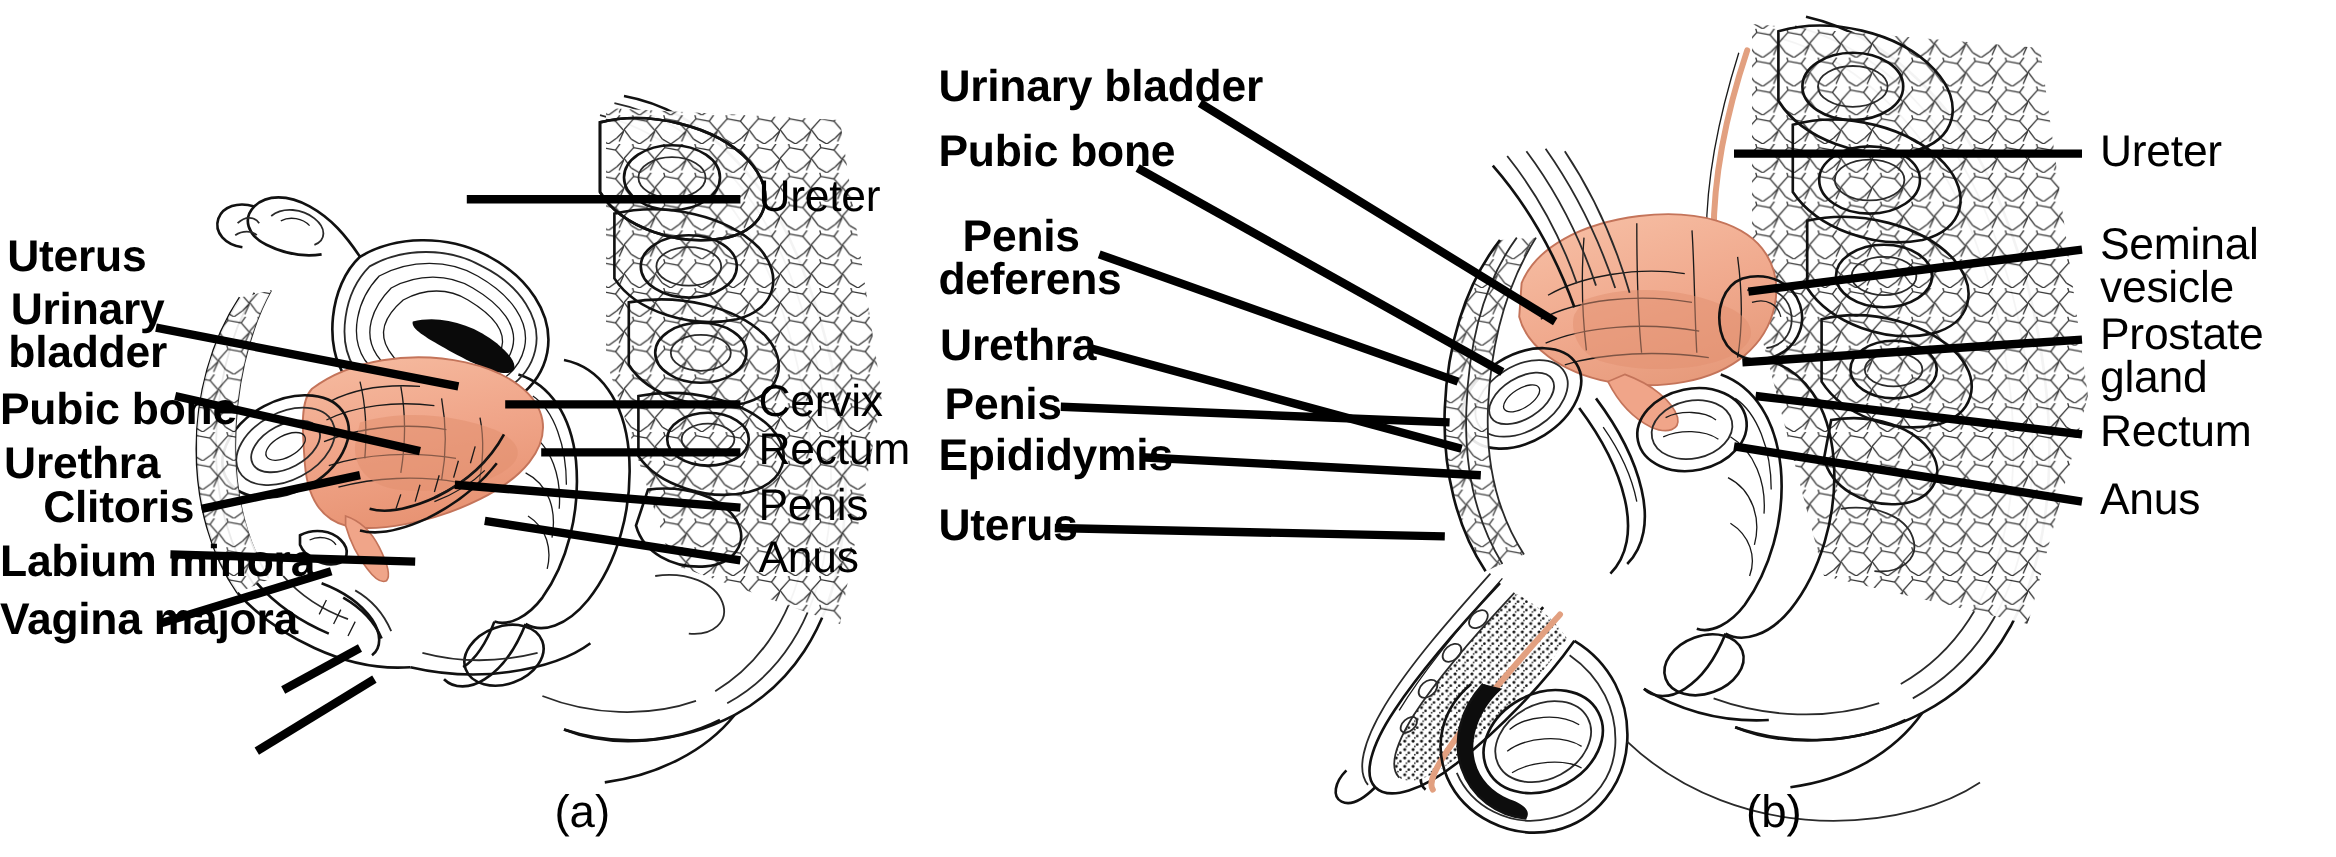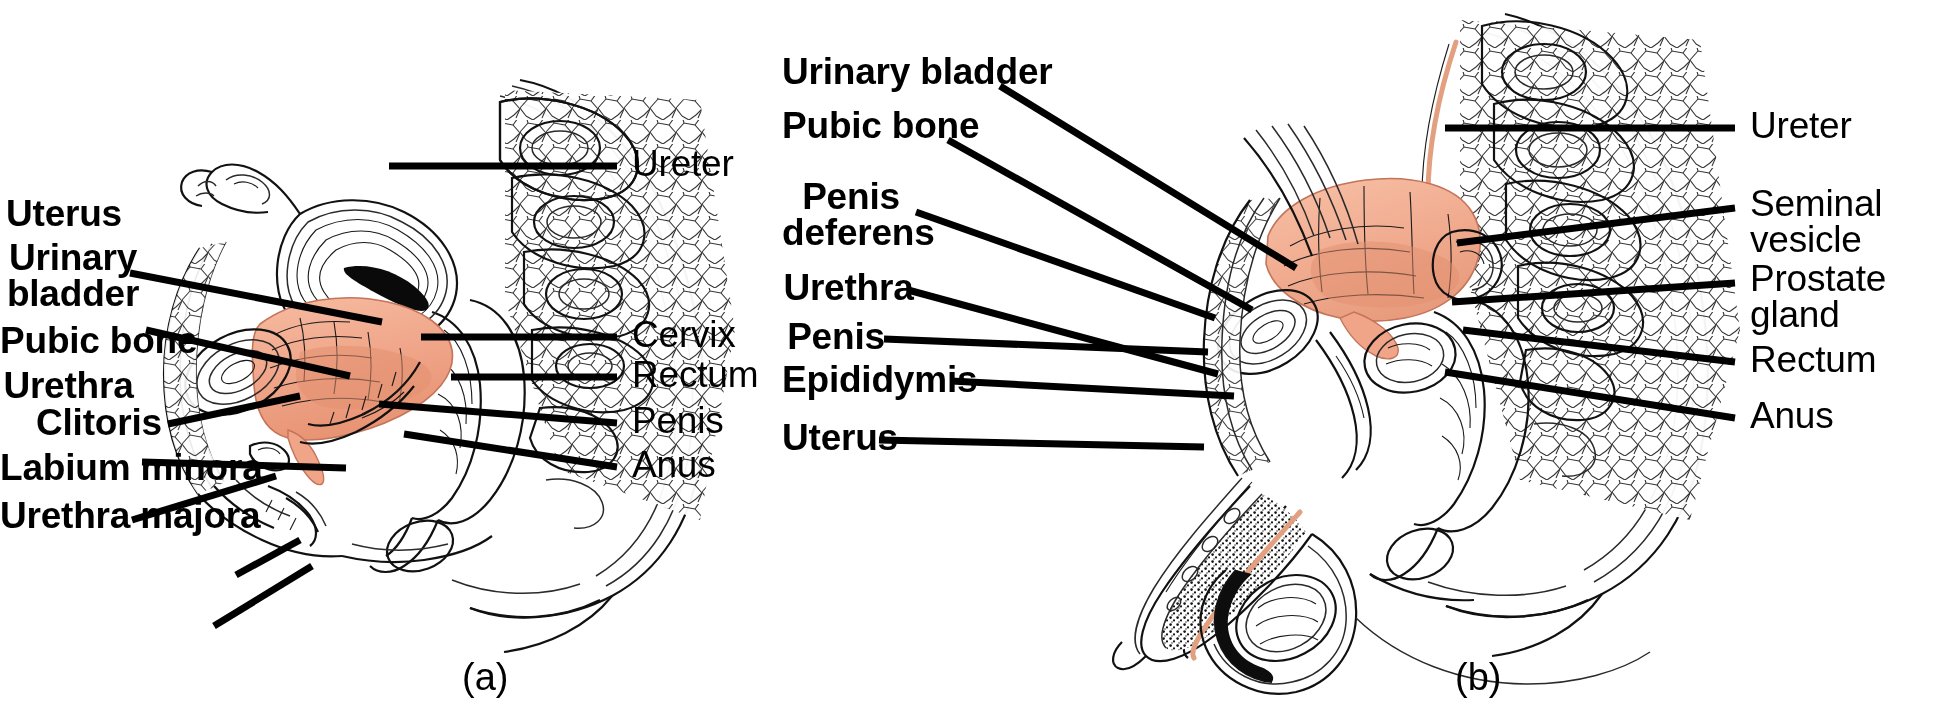--- a/index.html
+++ b/index.html
@@ -398,21 +398,21 @@
 bladder</div>
 
   <div class="label left" style="left:0px;top:323px;width:163px;">Pubic bone</div>
 
   <div class="label left" style="left:0px;top:368px;width:137px;">Urethra</div>
 
   <div class="label left" style="left:0px;top:405px;width:125px;margin-left:36px;">Clitoris</div>
 
   <div class="label left" style="left:0px;top:450px;width:231px;">Labium minora</div>
 
-  <div class="label left" style="left:0px;top:498px;width:209px;">Urethra majora</div>
+  <div class="label left" style="left:0px;top:498px;width:209px;">Vagina majora</div>
 
   <div class="label right" style="left:632px;top:146px;">Ureter</div>
 
   <div class="label right" style="left:632px;top:317px;text-align:center;">Cervix</div>
 
   <div class="label right" style="left:632px;top:357px;">Rectum</div>
 
   <div class="label right" style="left:632px;top:403px;">Penis</div>
 
   <div class="label right" style="left:632px;top:447px;">Anus</div>

